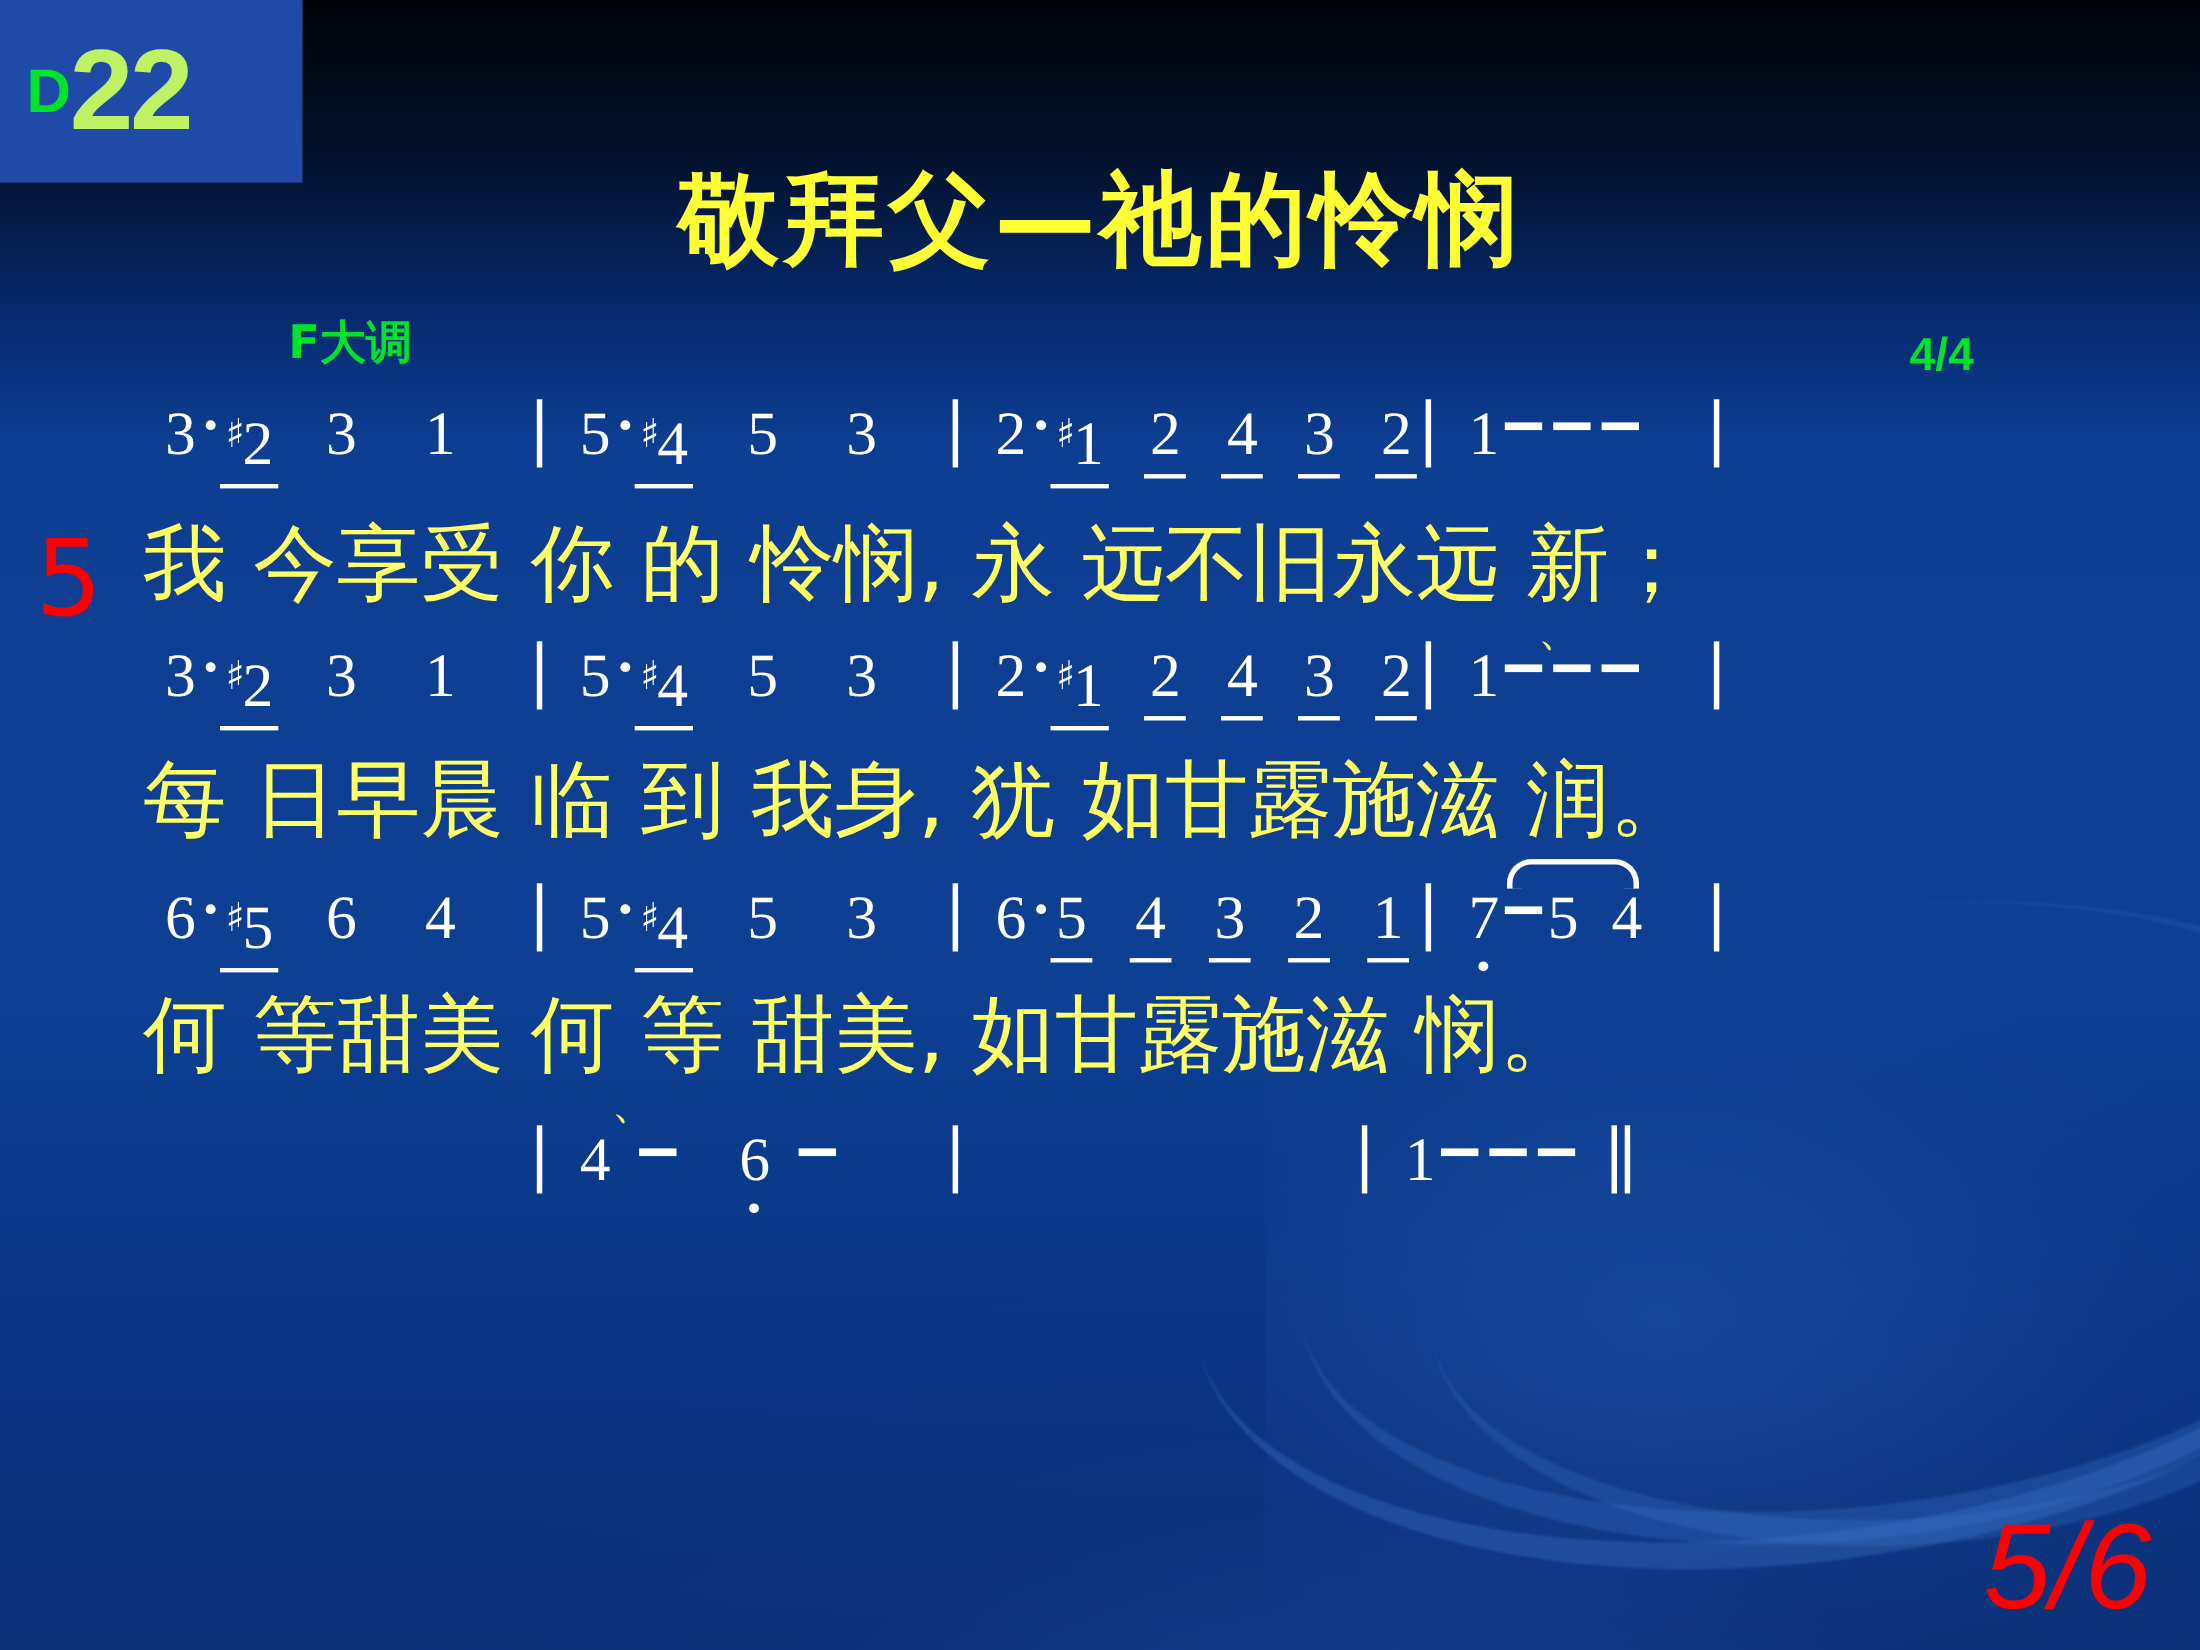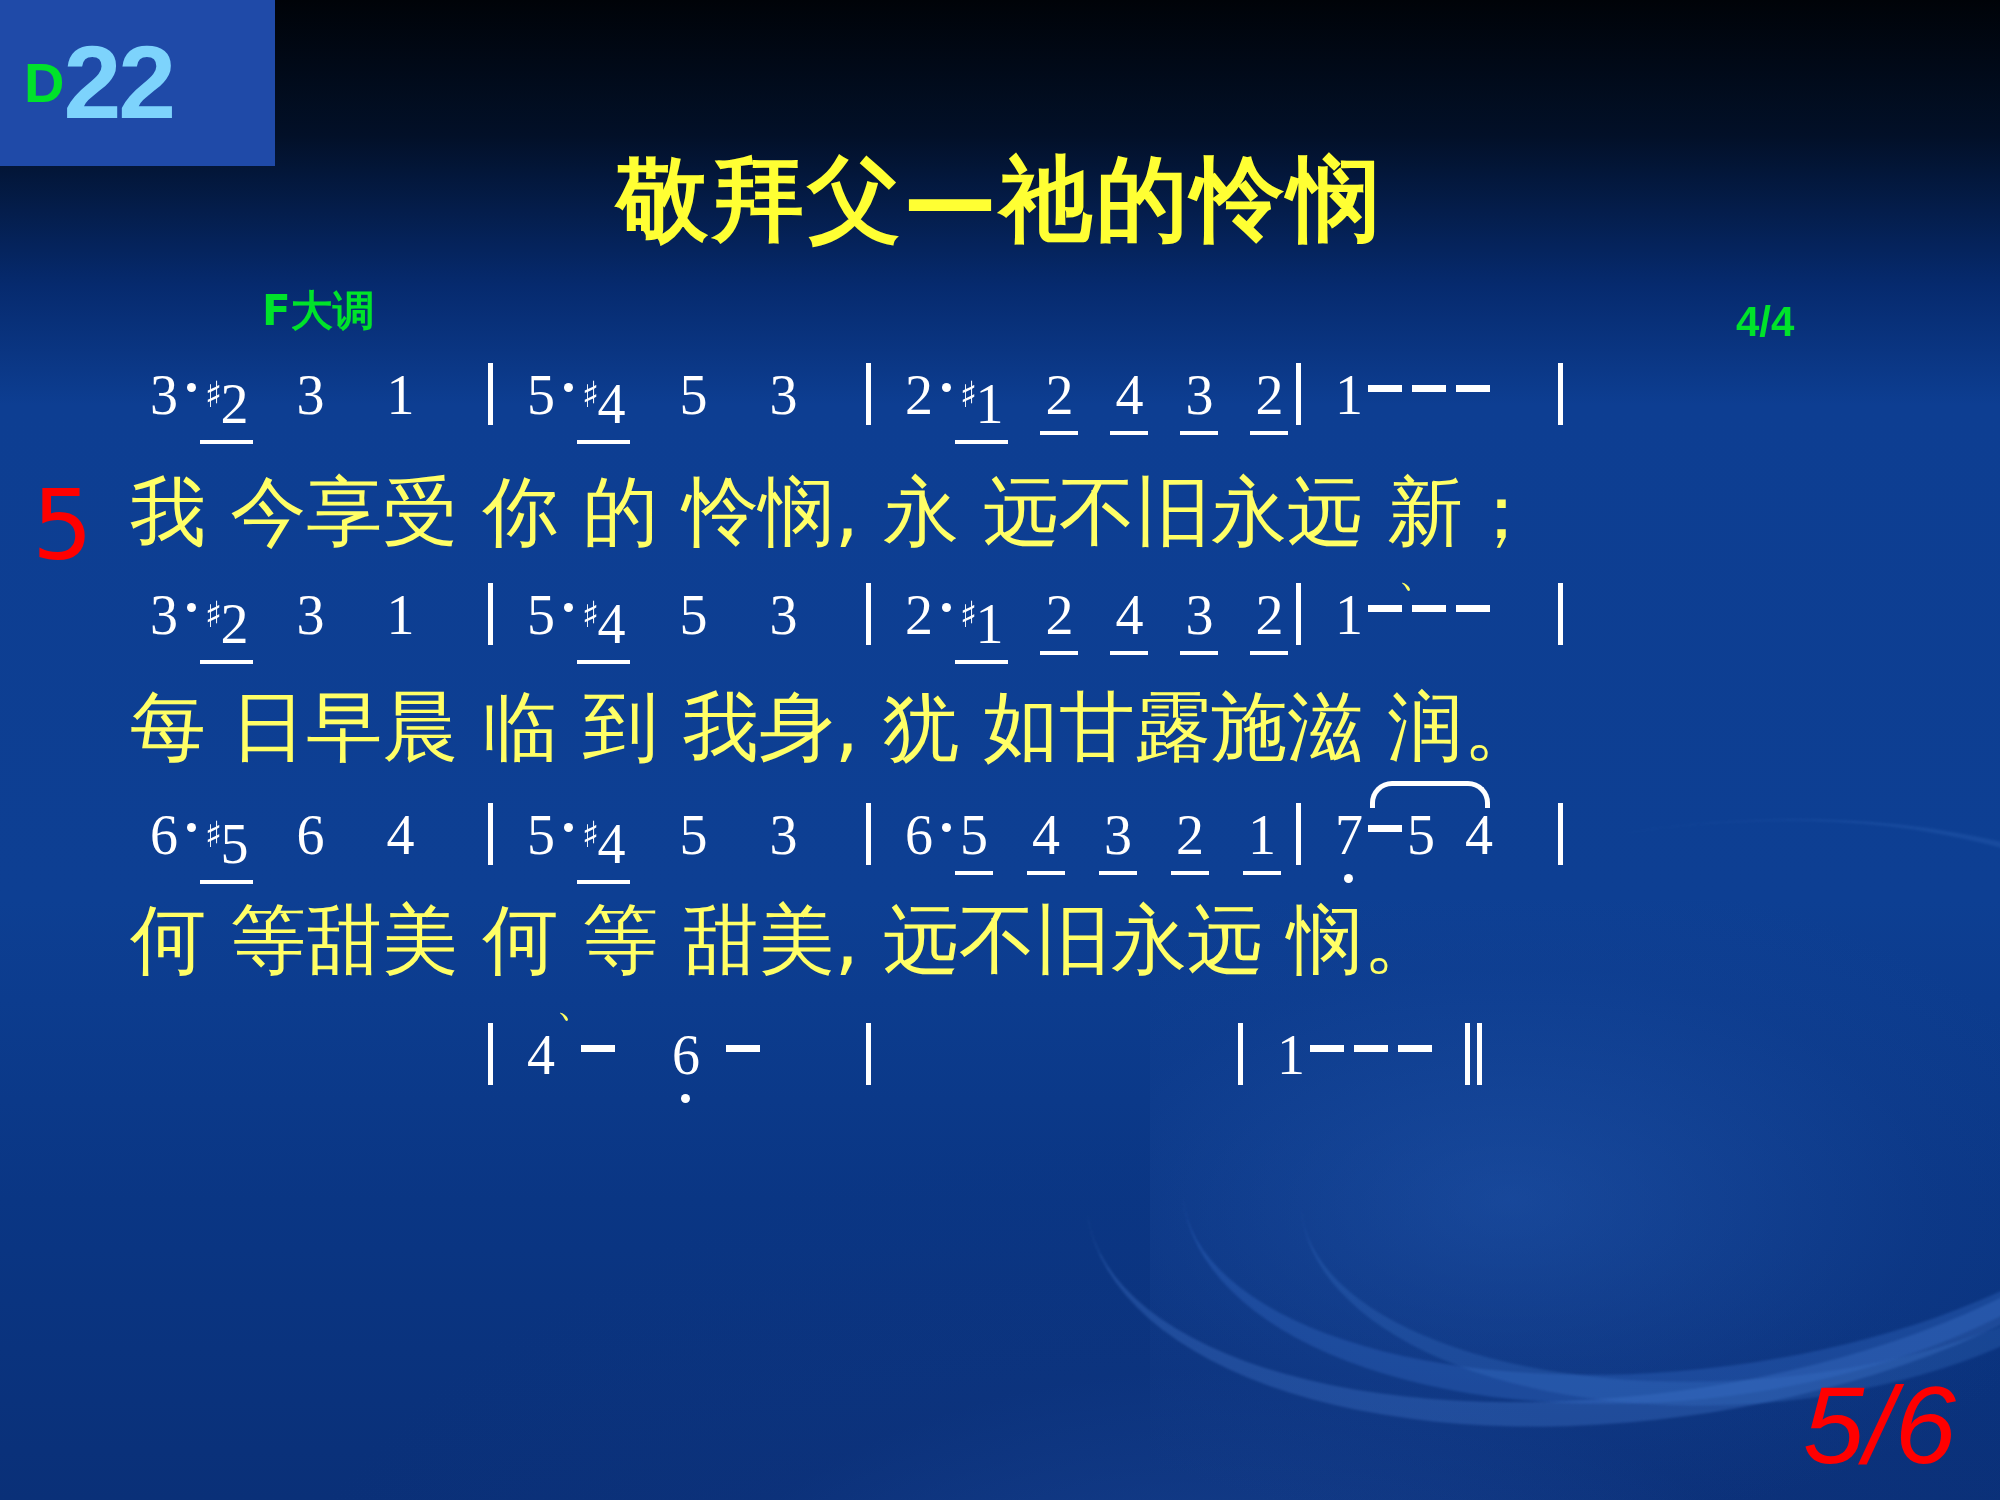--- a/index.html
+++ b/index.html
@@ -63,21 +63,21 @@
     box-sizing: border-box;
   }
   #badge .lbl {
     color: #00e32a;
     font-size: 56px;
     font-weight: 700;
     line-height: 0.9;
     letter-spacing: -1px;
   }
   #badge .num {
-    color: #7dd3fc;
+    color: #bef264;
     font-size: 104px;
     font-weight: 700;
     line-height: 0.82;
     letter-spacing: -3px;
   }
 
   
   #title {
     position: absolute;
     left: 0; top: 138px;
@@ -340,21 +340,21 @@
     </span>
     <span class="barline" style="position:absolute;left:1130px"></span>
     <span class="measure" style="left:1185px">
       <span class="tie" style="left:35px;top:-22px;width:110px"></span>
       <span class="note low"><span class="g">7</span></span><span class="dash"></span><span class="note"><span class="g">5</span></span>
       <span class="note" style="margin-left:16px"><span class="g">4</span></span>
     </span>
     <span class="barline" style="position:absolute;left:1392px"></span>
   </div>
 
-  <div class="lyric" style="left:130px;top:890px">何 等甜美 何 等 甜美, 远不旧永远  悯。</div>
+  <div class="lyric" style="left:130px;top:890px">何 等甜美 何 等 甜美, 如甘露施滋  悯。</div>
   <span class="tick" style="left:556px;top:975px">、</span>
 
   <div class="stave" style="top:1023px">
     <span class="barline" style="position:absolute;left:322px"></span>
     <span class="measure" style="left:377px">
       <span class="note"><span class="g">4</span></span><span class="dash" style="margin-left:26px"></span>
       <span class="note low" style="margin-left:38px"><span class="g">6</span></span><span class="dash" style="margin-left:26px"></span>
     </span>
     <span class="barline" style="position:absolute;left:700px"></span>
     <span class="barline" style="position:absolute;left:1072px"></span>

